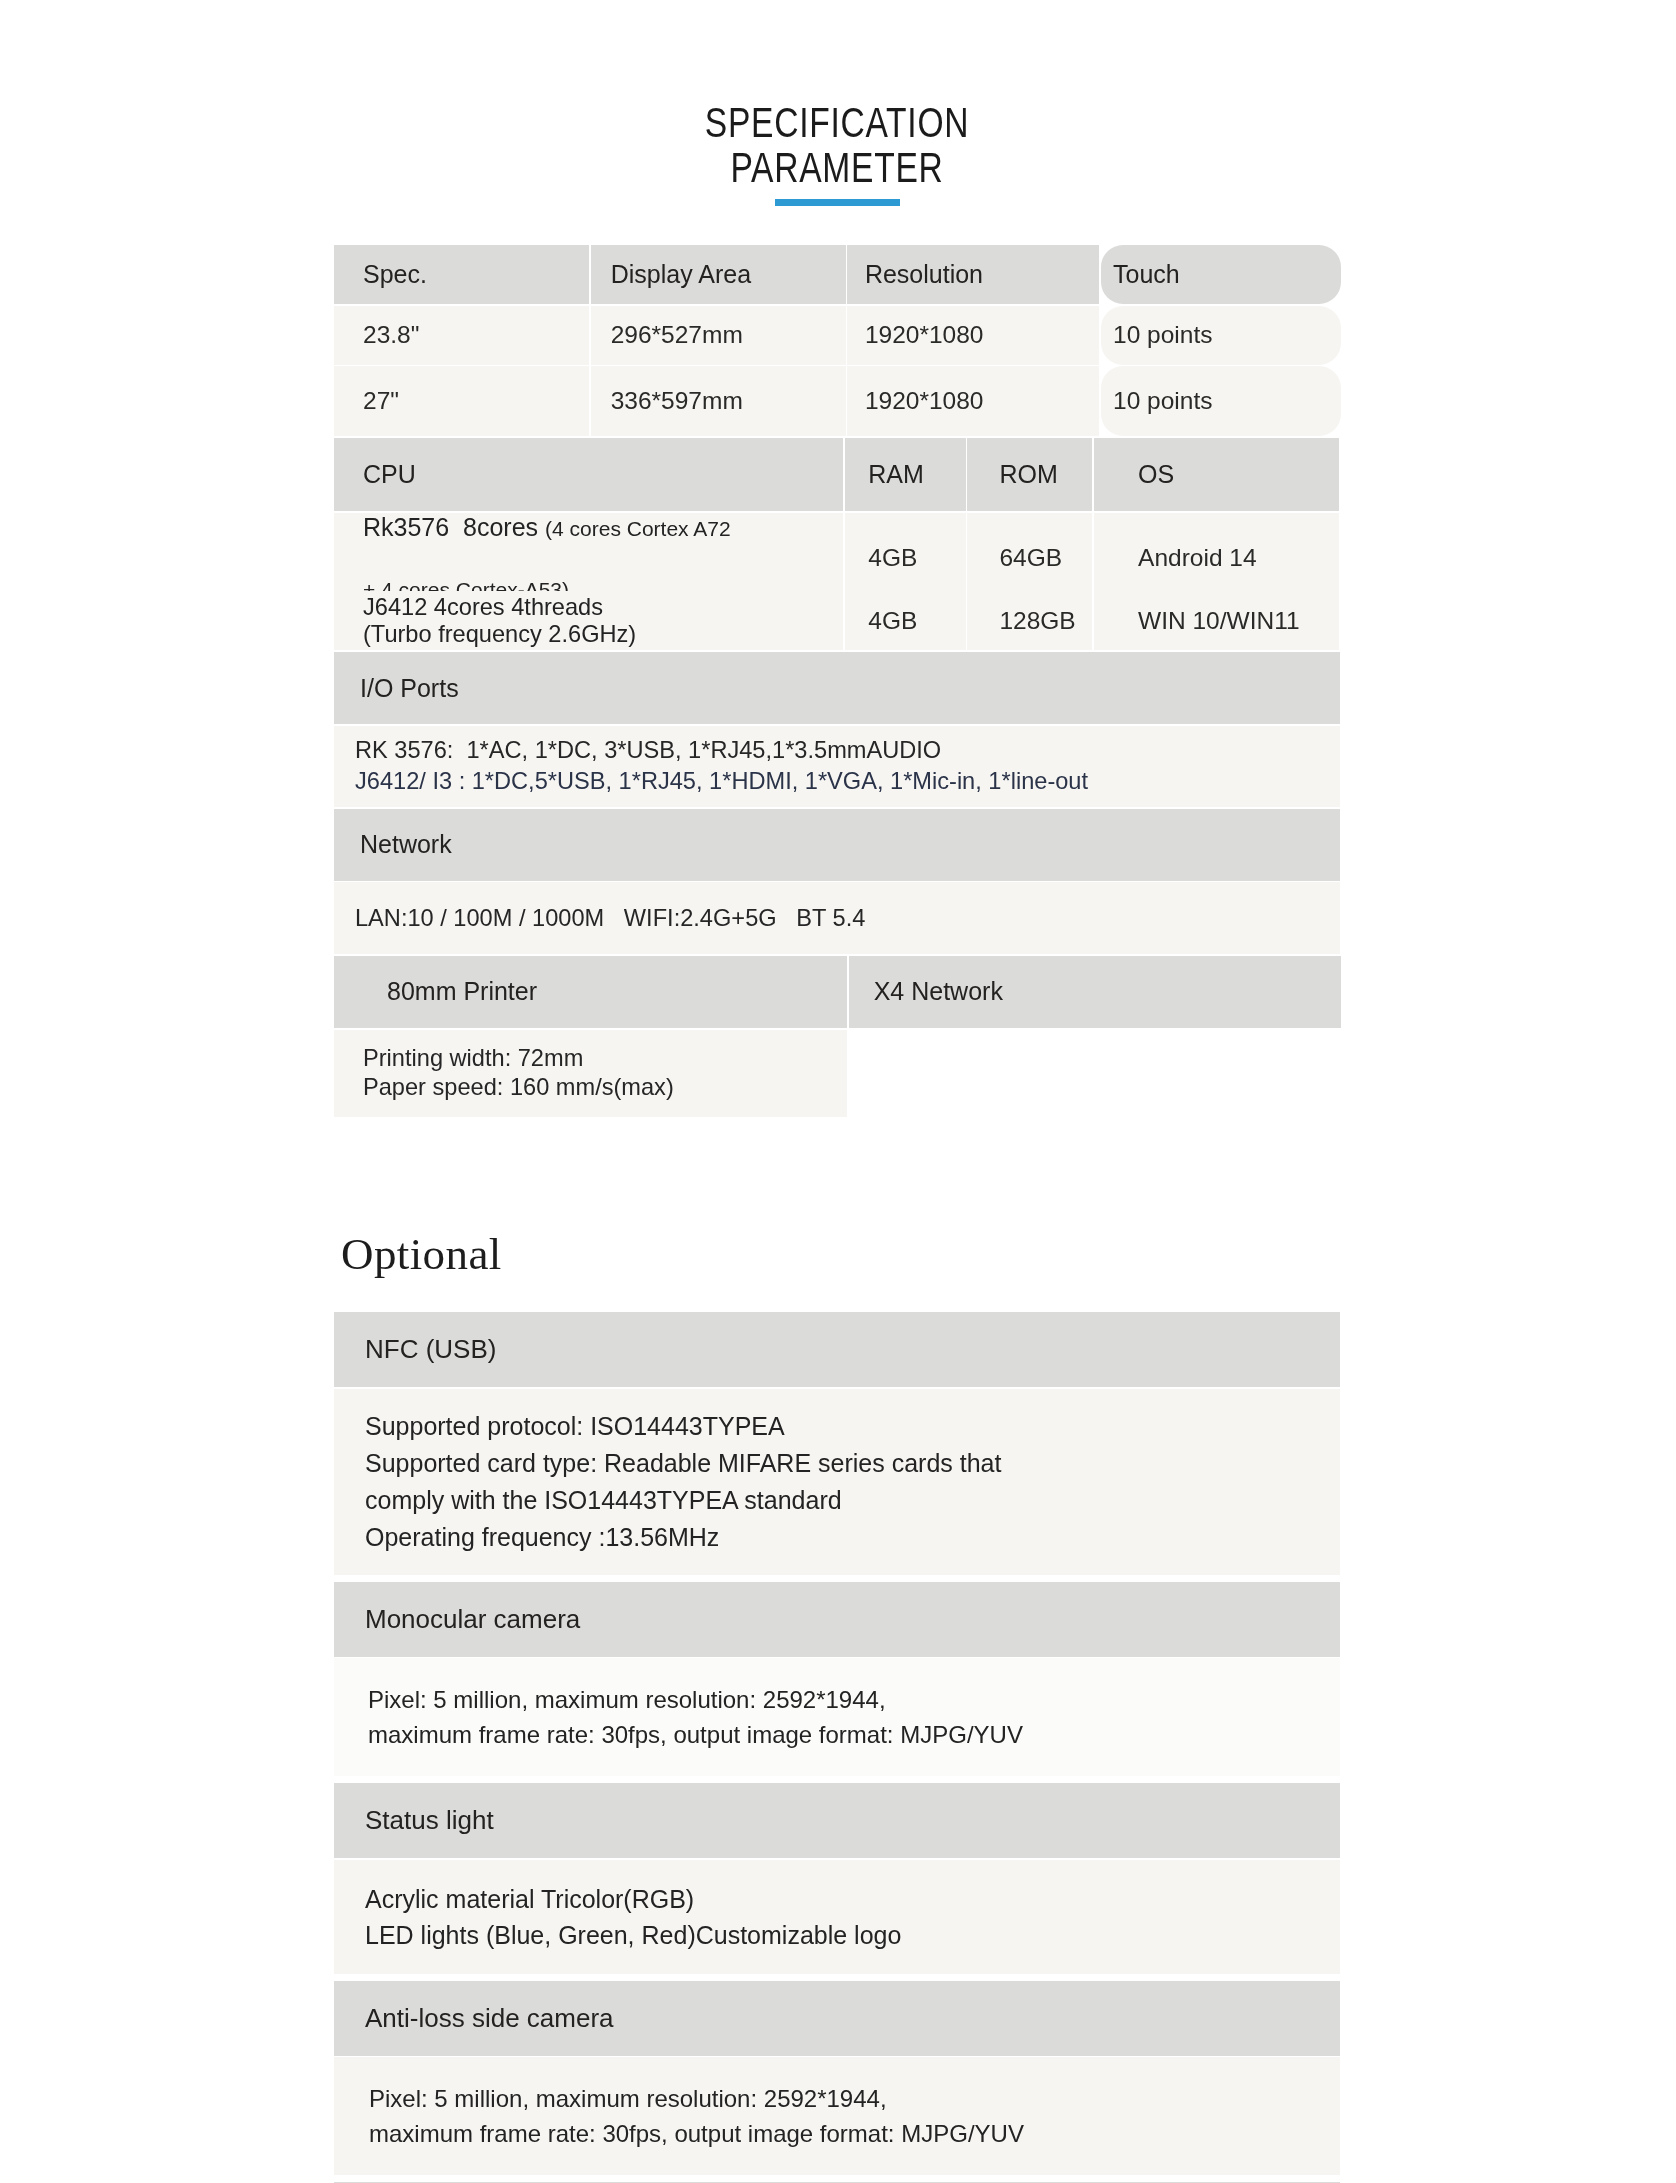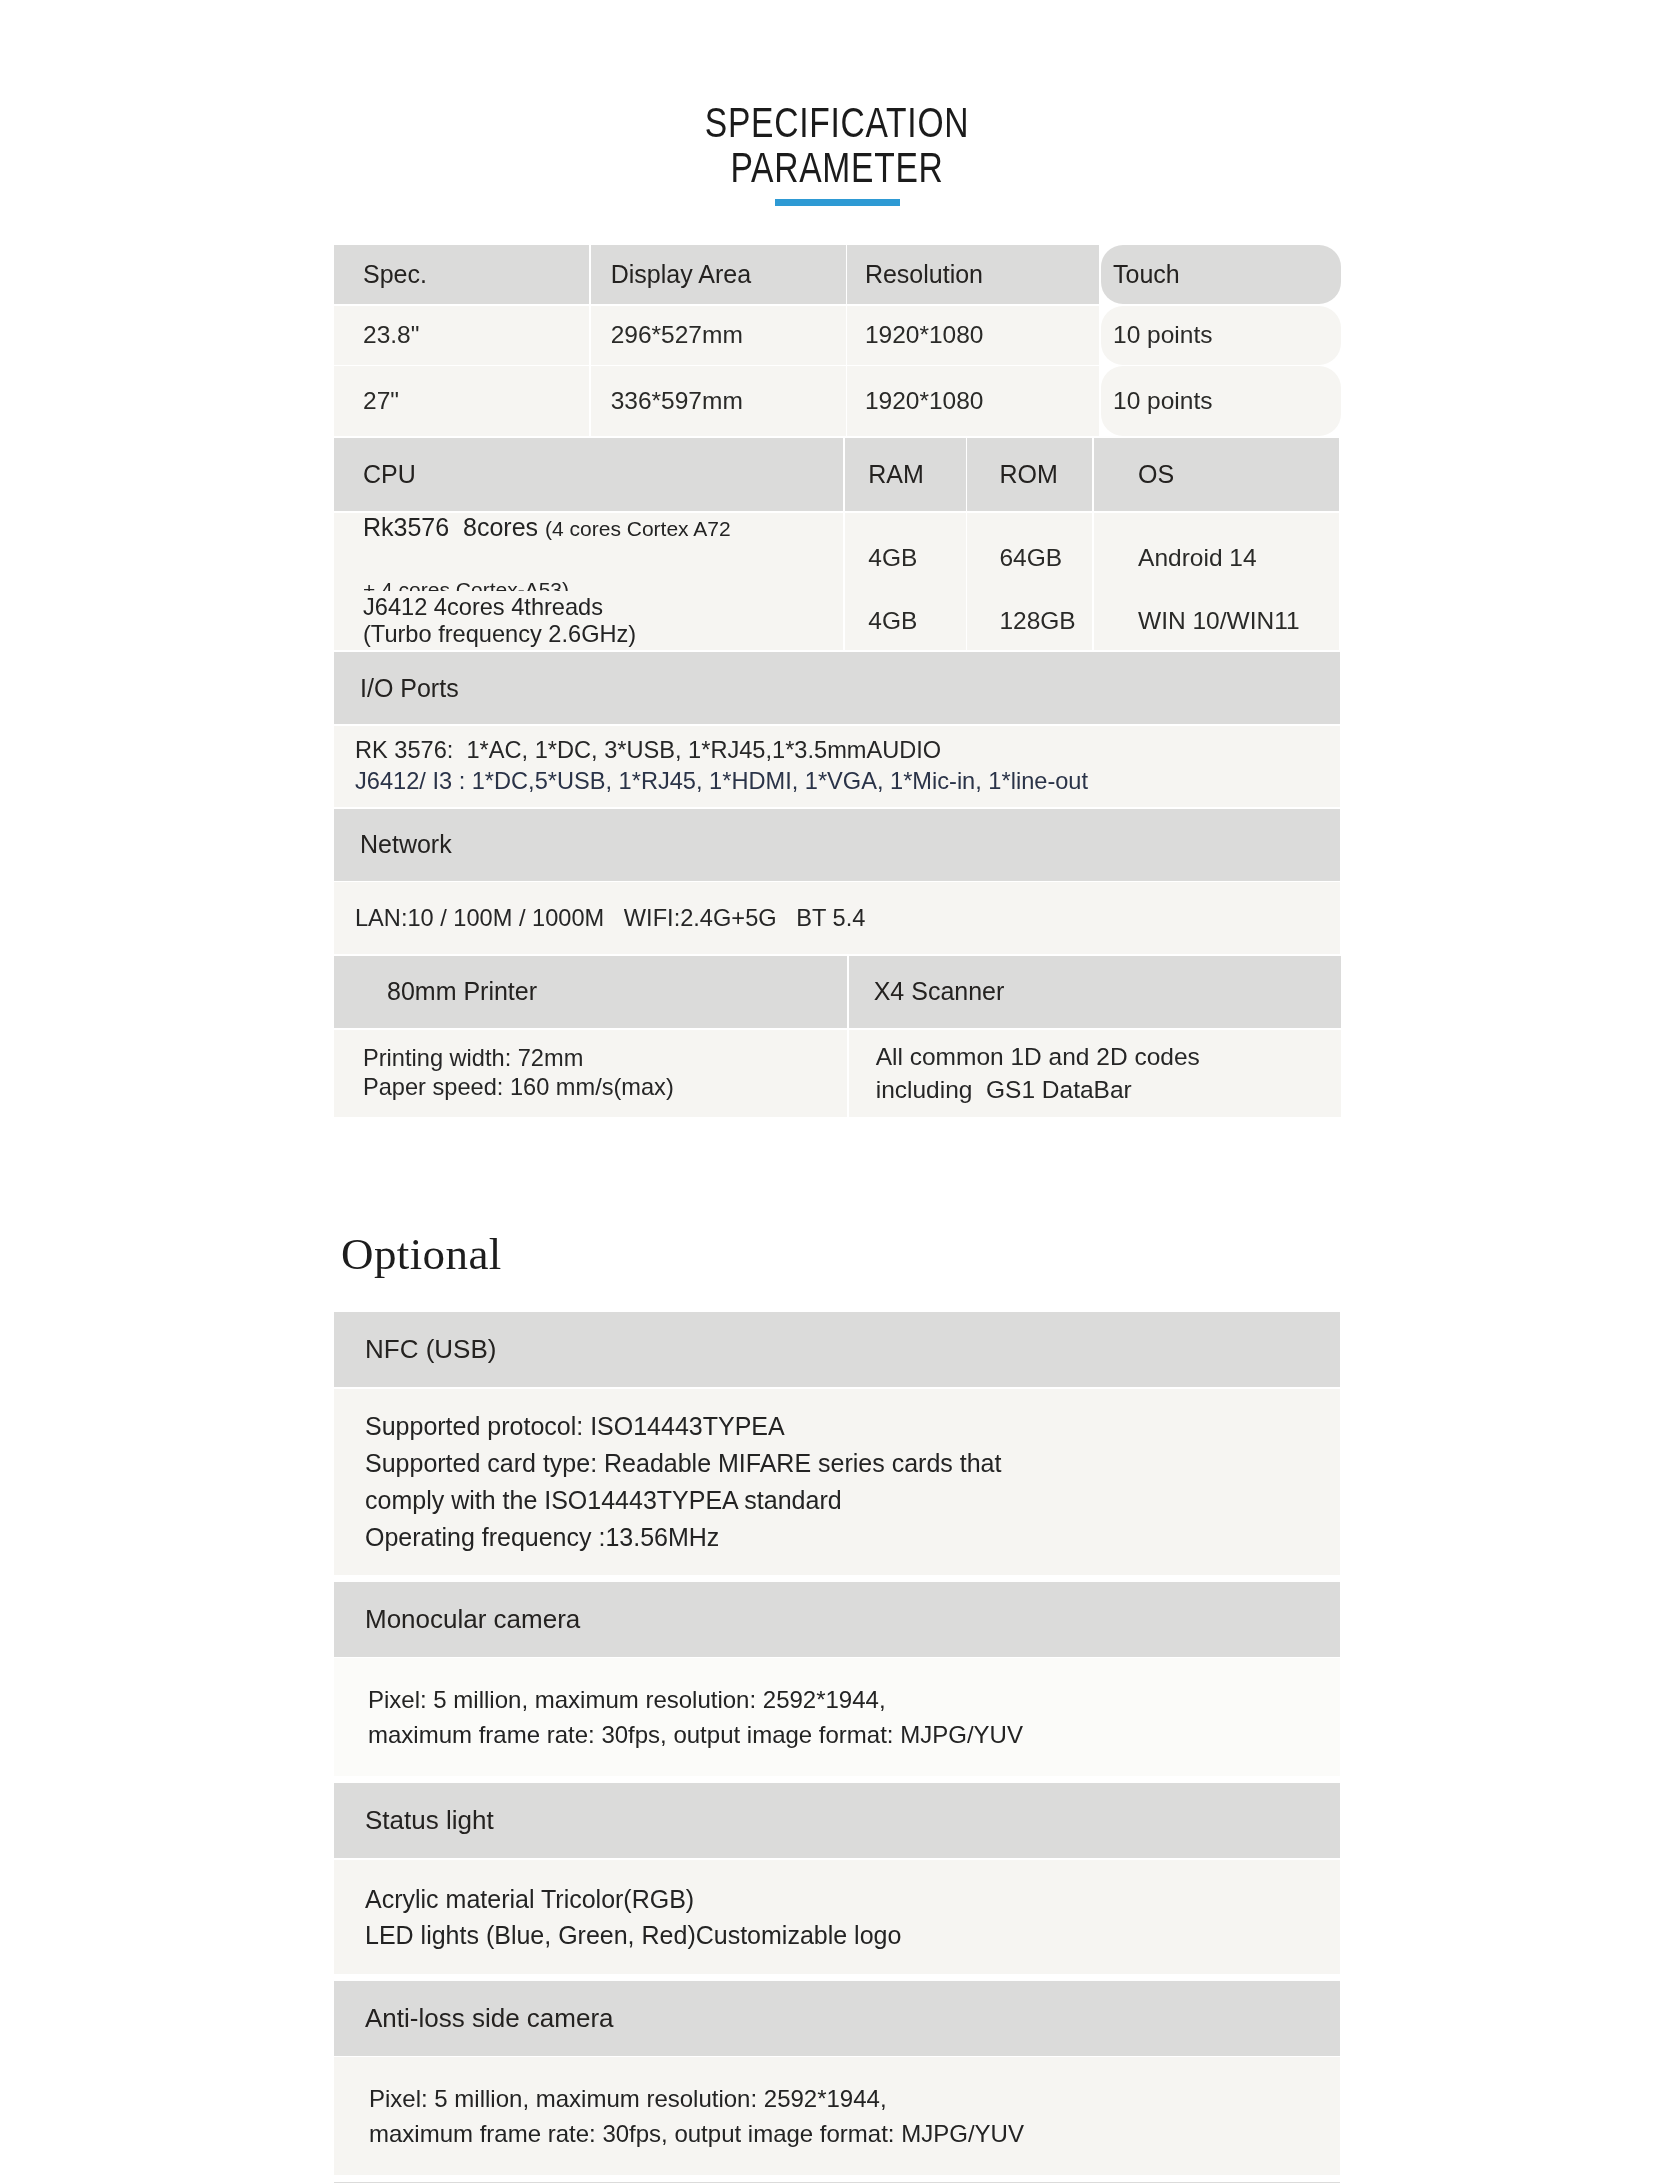--- a/index.html
+++ b/index.html
@@ -166,30 +166,26 @@
       <div class="cell gray th" data-bind="spec_table.network.header">Network</div>
     </div>
     <div class="row grid-full h166">
       <div class="cell light content">
         <div data-bind="spec_table.network.line1">LAN:10 / 100M / 1000M   WIFI:2.4G+5G   BT 5.4</div>
       </div>
     </div>
 
     <div class="row grid-ps h166">
       <div class="cell gray th printer-h" data-bind="spec_table.printer_scanner.printer_header">80mm Printer</div>
-      <div class="cell gray th scanner-h" data-bind="spec_table.printer_scanner.scanner_header">X4 Scanner</div>
+      <div class="cell gray th scanner-h" data-bind="spec_table.printer_scanner.scanner_header">X4 Network</div>
     </div>
     <div class="row grid-ps h200">
       <div class="cell light content printer-c">
         <div data-bind="spec_table.printer_scanner.printer_line1">Printing width: 72mm</div>
         <div data-bind="spec_table.printer_scanner.printer_line2">Paper speed: 160 mm/s(max)</div>
-      </div>
-      <div class="cell light content scanner-c">
-        <div data-bind="spec_table.printer_scanner.scanner_line1">All common 1D and 2D codes</div>
-        <div data-bind="spec_table.printer_scanner.scanner_line2">including  GS1 DataBar</div>
       </div>
     </div>
 
   </section>
 
   <h2 class="optional-heading" data-bind="optional.heading">Optional</h2>
 
   <section class="optional">
 
     <div class="cell gray th opt-header" data-bind="optional.nfc.header">NFC (USB)</div>

